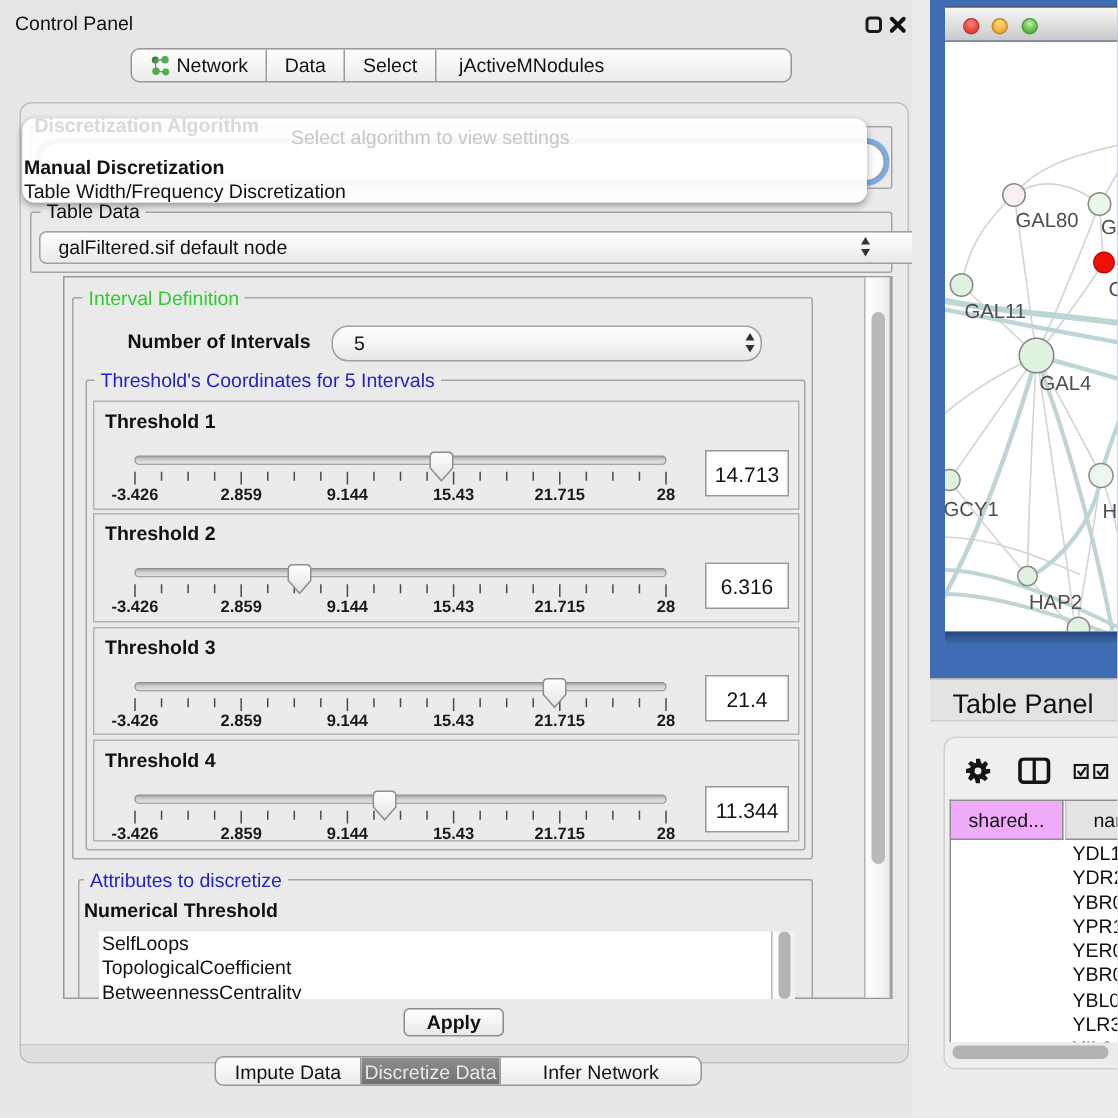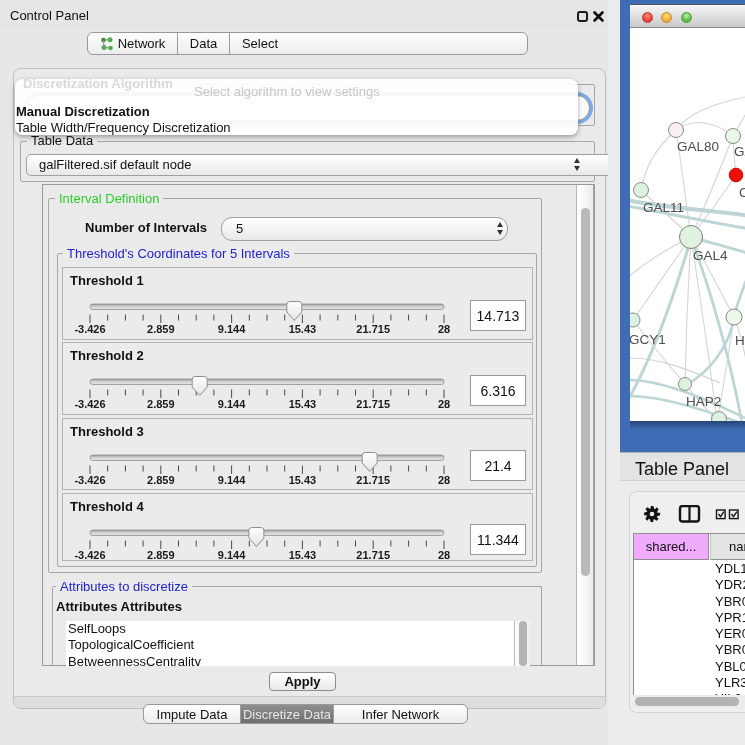--- a/index.html
+++ b/index.html
@@ -27,20 +27,21 @@
  <div style="width:89px;display:flex;align-items:center;justify-content:center;font-size:13px">
   <svg width="14" height="14" style="margin-right:4px">
         <circle cx="3.5" cy="3" r="2.3" fill="#2e8b2e"></circle>
         <circle cx="10" cy="2.8" r="2.5" fill="#46b446"></circle>
         <circle cx="4" cy="10.5" r="2.5" fill="#46b446"></circle>
         <circle cx="10.5" cy="11" r="2.3" fill="#46b446"></circle>
         <path d="M3.5,3 L4,10.5 M3.5,3 L10,2.8 M4,10.5 L10.5,11" stroke="#888" stroke-width="1" fill="none"></path>
       </svg>Network</div>
  <div style="width:52px;border-left:1px solid #9b9b9b;display:flex;align-items:center;justify-content:center;font-size:13px">Data</div>
  <div style="width:61px;border-left:1px solid #9b9b9b;display:flex;align-items:center;justify-content:center;font-size:13px">Select</div>
+ <div style="width:128px;border-left:1px solid #9b9b9b;display:flex;align-items:center;justify-content:center;font-size:13px">jActiveMNodules</div>
 </div>
 
 <div class="abs" style="left:13px;top:68px;width:593px;height:641px;border:1px solid #c0c0c0;border-radius:8px;background:#eaeaea"></div>
 
 <div class="gbox" style="left:20px;top:84px;width:575px;height:42px"></div>
 <div class="abs" style="left:26px;top:95px;width:564px;height:26px;border-radius:13px;border:1px solid #9a9a9a;background:#fdfdfd;box-shadow:0 0 0 3px rgba(92,158,226,0.8)"></div>
 
 <div class="gbox" style="left:20px;top:141px;width:575px;height:41px"></div>
 <div class="glab" style="left:27px;top:134px">Table Data</div>
 <div class="combo" style="left:26px;top:154px;width:664px;height:22px;border-radius:5px;line-height:20px;padding-left:12px">galFiltered.sif default node</div>
@@ -205,21 +206,21 @@
     <text x="169.6" y="29" font-size="11" font-weight="600" fill="#1a1a1a" text-anchor="middle" font-family="Liberation Sans,sans-serif">9.144</text>
     <text x="240.4" y="29" font-size="11" font-weight="600" fill="#1a1a1a" text-anchor="middle" font-family="Liberation Sans,sans-serif">15.43</text>
     <text x="311.2" y="29" font-size="11" font-weight="600" fill="#1a1a1a" text-anchor="middle" font-family="Liberation Sans,sans-serif">21.715</text>
     <text x="382.0" y="29" font-size="11" font-weight="600" fill="#1a1a1a" text-anchor="middle" font-family="Liberation Sans,sans-serif">28</text>
 <path d="M 186.9,0.5 L 186.9,8 L 194.4,16.5 L 201.9,8 L 201.9,0.5 Q 201.9,-2.5 198.9,-2.5 L 189.9,-2.5 Q 186.9,-2.5 186.9,0.5 Z" fill="url(#thg)" stroke="#8e8e8e" stroke-width="1"></path>
 </svg>
 <div class="vbox" style="top:524px">11.344</div>
 
 <div class="gbox" style="left:52px;top:586px;width:490px;height:80px;border-bottom:none"></div>
 <div class="glab" style="left:56px;top:580px;color:#2222cc;background:#ebebeb">Attributes to discretize</div>
-<div class="abs" style="left:56px;top:599px;font-size:13px;font-weight:bold">Attributes Attributes</div>
+<div class="abs" style="left:56px;top:599px;font-size:13px;font-weight:bold">Numerical Threshold</div>
 <div class="abs" style="left:66px;top:621px;width:448px;height:45px;background:#fff;overflow:hidden;font-size:13px">
  <div style="padding-left:2px;line-height:16.3px">SelfLoops<br>TopologicalCoefficient<br>BetweennessCentrality</div>
 </div>
 <div class="abs" style="left:514px;top:621px;width:16px;height:45px;background:linear-gradient(to right,#fdfdfd,#f0f0f0);border-left:1px solid #bbb"></div>
 <div class="abs" style="left:518.5px;top:621px;width:8.5px;height:45px;background:#b4b4b4;border-radius:4px"></div>
 
 <div class="abs" style="left:14px;top:696px;width:591px;height:12px;background:#dedede;border-top:1px solid #cacaca;border-radius:0 0 8px 8px"></div>
 <div class="abs" style="left:269px;top:672px;width:67px;height:19px;border:1px solid #8c8c8c;border-radius:4px;background:linear-gradient(#ffffff,#e9e9e9);font-size:13px;font-weight:600;text-align:center;line-height:17px">Apply</div>
 
 <div class="abs" style="left:143px;top:704px;width:325px;height:20px;border:1px solid #989898;border-radius:6px;background:linear-gradient(#fefefe,#ececec);display:flex;overflow:hidden">

